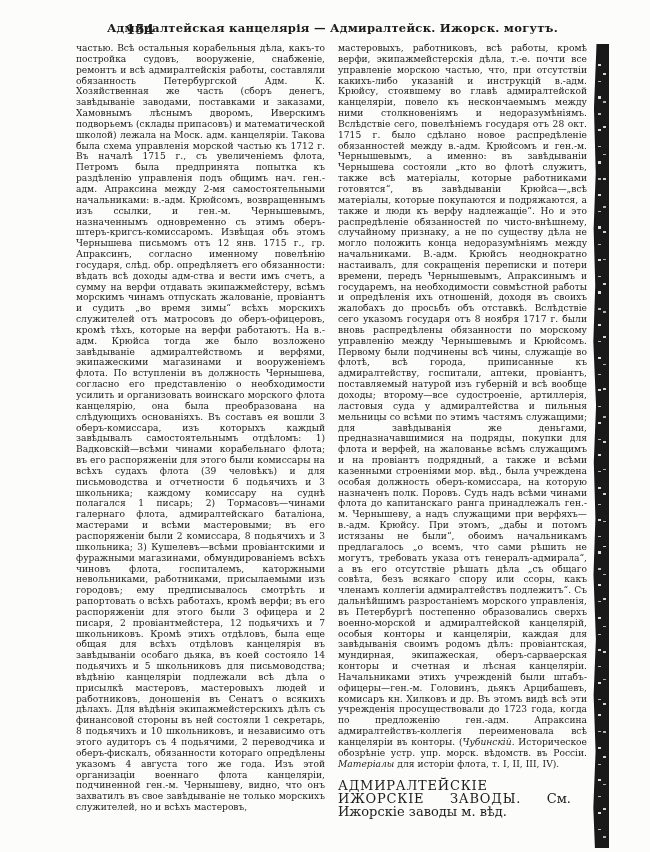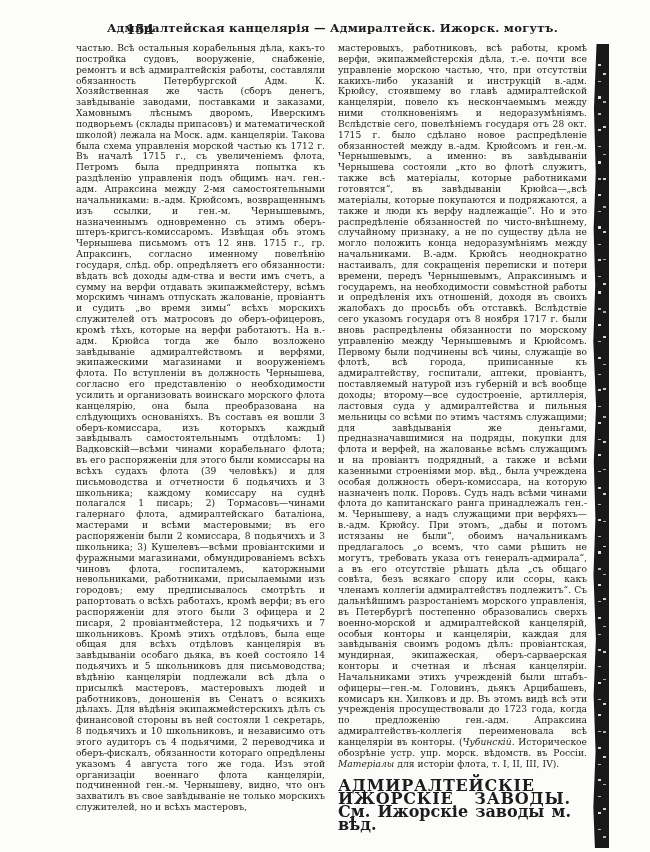--- a/index.html
+++ b/index.html
@@ -31,22 +31,22 @@
     text-align: justify;
     font-size: 9.15px;
     line-height: 10.85px;
     word-spacing: .15px;
     hyphens: none;
   }
   .article i { }
   .entry {
     margin: 9px 16px 0 0;
     text-align: justify;
-    font-weight: bold;
-    font-size: 16px;
+    font-weight: normal;
+    font-size: 13px;
     line-height: 13.2px;
   }
   .entry .caps { letter-spacing: .8px; }
   
   .edge-strip {
     position: absolute; left: 593px; top: 44px; width: 16px; height: 804px;
     background: #191919;
     clip-path: polygon(22% 0, 100% 0, 100% 100%, 12% 100%, 2% 95%, 16% 88%,
       4% 81%, 18% 74%, 3% 66%, 15% 59%, 5% 52%, 19% 45%, 2% 37%, 14% 30%,
       4% 23%, 17% 16%, 6% 8%);

